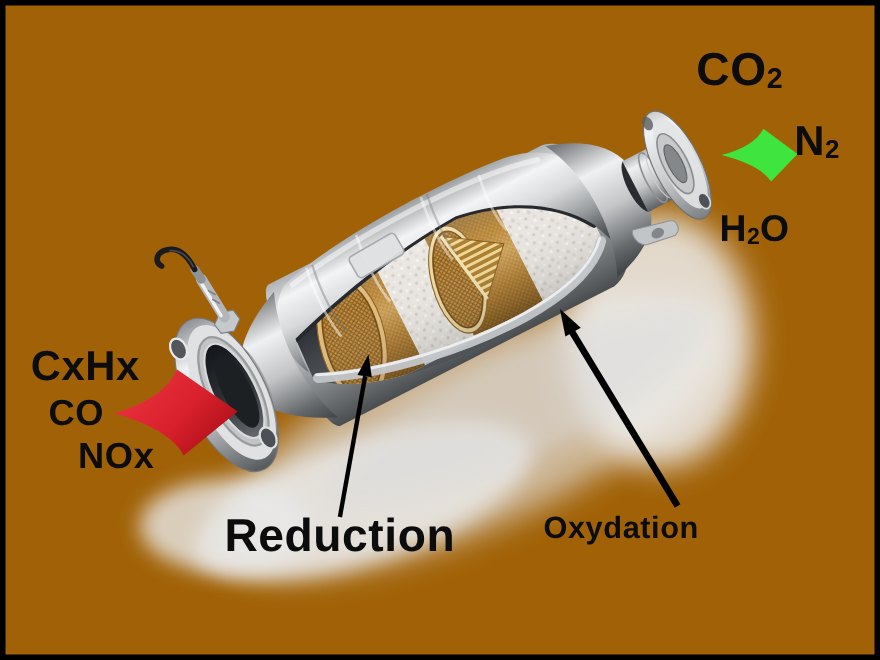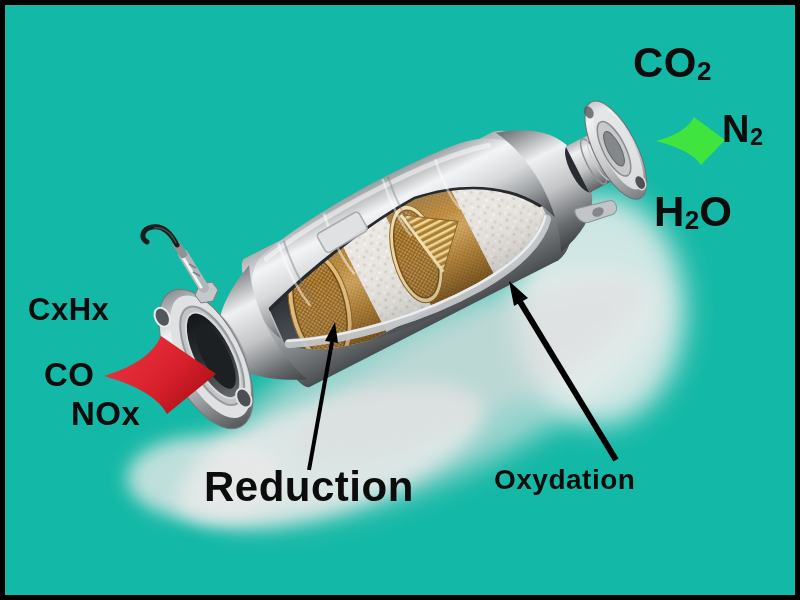--- a/index.html
+++ b/index.html
@@ -1,26 +1,26 @@
 <!DOCTYPE html>
 <html><head>
 <meta charset="utf-8">
 <style>
   html,body{margin:0;padding:0;background:#fff;}
-  #stage{position:relative;width:800px;height:600px;overflow:hidden;background:#14b8a6;
+  #stage{position:relative;width:800px;height:600px;overflow:hidden;background:#a16207;
          font-family:"Liberation Sans", sans-serif;}
   #frame{position:absolute;inset:0;border:5px solid #000;z-index:60;pointer-events:none;}
   svg.art{position:absolute;left:0;top:0;z-index:10;}
   .lbl{position:absolute;z-index:40;color:#0c0c0c;font-weight:700;line-height:1;
        letter-spacing:0.5px;white-space:nowrap;}
   .lbl .sub{font-size:0.62em;vertical-align:-0.12em;letter-spacing:0;}
   .lbl-co2{left:633px;top:42px;font-size:42px;}
   .lbl-n2{left:722px;top:110px;font-size:38px;}
-  .lbl-h2o{left:654px;top:191px;font-size:42px;}
-  .lbl-cxhx{left:28px;top:294px;font-size:31px;}
+  .lbl-h2o{left:654px;top:191px;font-size:34px;}
+  .lbl-cxhx{left:28px;top:314px;font-size:38px;}
   .lbl-co{left:44px;top:358px;font-size:33px;}
   .lbl-nox{left:71px;top:397px;font-size:33px;}
   .lbl-reduction{left:204px;top:466px;font-size:42px;}
   .lbl-oxydation{left:494px;top:466px;font-size:28px;}
 </style>
 </head>
 <body>
 
 <div id="stage">
 

